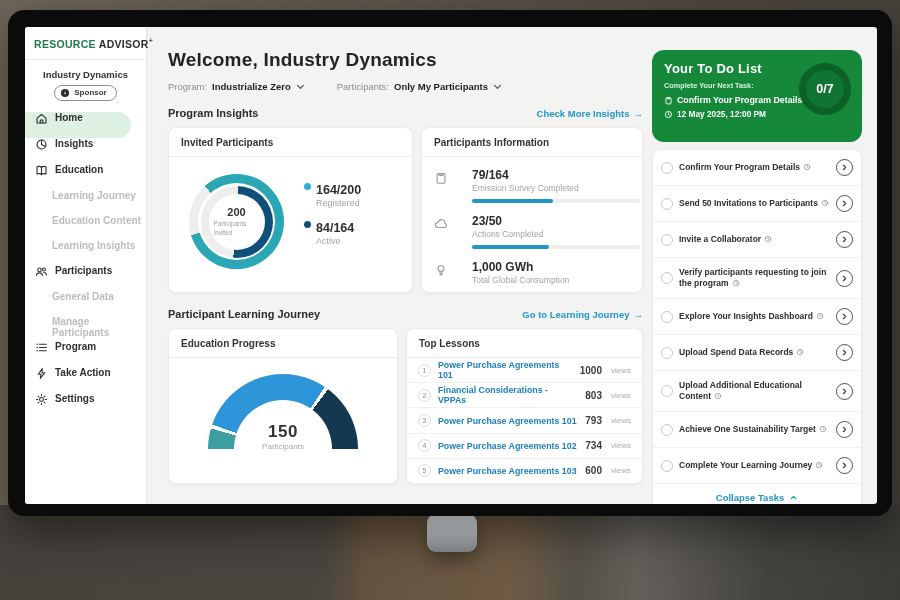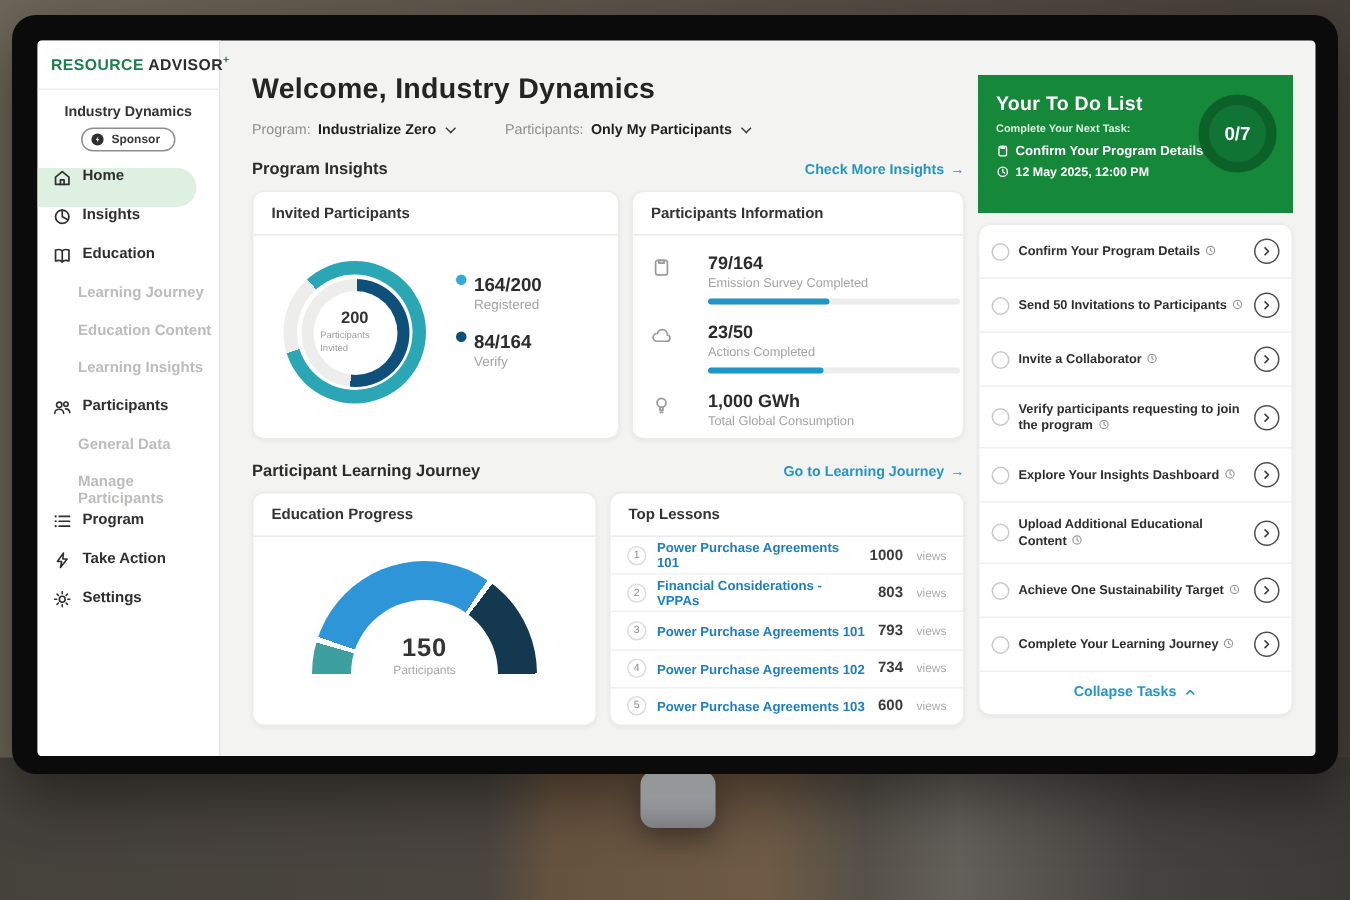--- a/index.html
+++ b/index.html
@@ -85,21 +85,21 @@
 
   .lesson{display:flex;align-items:center;gap:7px;padding:0 11px;flex:1;border-bottom:1px solid #f1f1ef}
   .lesson:last-child{border-bottom:none}
   .rank{width:13px;height:13px;border:1px solid #dddddb;border-radius:50%;font-size:7px;color:#8d8d8b;display:flex;align-items:center;justify-content:center;flex:none}
   .l-title{font-size:8.8px;font-weight:700;color:#1c7ec1;flex:1;cursor:pointer}
   .l-views{font-size:10px;font-weight:700;color:#3c3c3c}
   .l-suffix{font-size:8px;color:#ababab;margin-left:2px}
 
   
   .rightcol{position:absolute;left:627px;top:0;width:210px;height:100%}
-  .todo-hero{position:relative;margin-top:23px;height:92px;border-radius:0;background:#15883a;color:#fff;padding:11px 12px}
+  .todo-hero{position:relative;margin-top:23px;height:92px;border-radius:12px;background:#15883a;color:#fff;padding:11px 12px}
   .th-title{font-size:13px;font-weight:700;letter-spacing:.2px}
   .th-sub{font-size:7.3px;color:#d9efdf;margin-top:5px;font-weight:600}
   .th-row{display:flex;align-items:center;gap:4px;margin-top:5px;font-size:8.8px;font-weight:700}
   .th-row.small{font-size:8.3px;font-weight:600;margin-top:4px}
   .th-ring{position:absolute;right:11px;top:13px;width:52px;height:52px;border-radius:50%;border:7px solid #0c6128;background:#107434;
     display:flex;align-items:center;justify-content:center;font-size:12.5px;font-weight:700}
   .tasks{margin-top:7px;background:#fff;border-radius:8px;border:1px solid #ececea;box-shadow:0 1px 3px rgba(0,0,0,.05)}
   .task{display:flex;align-items:center;gap:6px;padding:9px 8px;border-bottom:1px solid #f0f0ee;cursor:pointer}
   .task-check{width:12px;height:12px;border:1.5px solid #c9c9c7;border-radius:50%;flex:none}
   .task-label{flex:1;font-size:8.5px;font-weight:700;color:#2e2e2e;line-height:1.3}
@@ -253,21 +253,21 @@
                       <span class="dot" style="background:#36a9d9"></span>
                       <span class="leg-v">164/200</span>
                     </div>
                   <div class="leg-l">Registered</div>
                 </div>
                 <div class="leg-item">
                   <div class="leg-top">
                       <span class="dot" style="background:#0e507a"></span>
                       <span class="leg-v">84/164</span>
                     </div>
-                  <div class="leg-l">Verify</div>
+                  <div class="leg-l">Active</div>
                 </div>
               </div>
             </div>
           </div>
 
           <div class="card info">
             <div class="card-h">Participants Information</div>
             <div class="stat">
               <span class="stat-ico"><svg viewBox="0 0 16 16" fill="none" stroke="#9a9a98" stroke-width="1.3" stroke-linejoin="round">
                     <rect x="3.5" y="3" width="9" height="11" rx="1.5"></rect>
@@ -441,20 +441,32 @@
                   <path d="M8 5 V8 L10.2 9.5"></path>
                 </svg></span>
             <span class="task-go">
                 <svg width="9" height="9" viewBox="0 0 16 16" fill="none" stroke="#3d3d3d" stroke-width="2" stroke-linecap="round" stroke-linejoin="round">
                   <path d="M6 4 L10 8 L6 12"></path>
                 </svg>
               </span>
           </div>
           <div class="task">
             <span class="task-check"></span>
+            <span class="task-label"><span>Upload Spend Data Records</span><svg class="mini-clock" width="8" height="8" viewBox="0 0 16 16" fill="none" stroke="#9a9a98" stroke-width="1.6" stroke-linecap="round">
+                  <circle cx="8" cy="8" r="5.5"></circle>
+                  <path d="M8 5 V8 L10.2 9.5"></path>
+                </svg></span>
+            <span class="task-go">
+                <svg width="9" height="9" viewBox="0 0 16 16" fill="none" stroke="#3d3d3d" stroke-width="2" stroke-linecap="round" stroke-linejoin="round">
+                  <path d="M6 4 L10 8 L6 12"></path>
+                </svg>
+              </span>
+          </div>
+          <div class="task">
+            <span class="task-check"></span>
             <span class="task-label"><span>Upload Additional Educational Content</span><svg class="mini-clock" width="8" height="8" viewBox="0 0 16 16" fill="none" stroke="#9a9a98" stroke-width="1.6" stroke-linecap="round">
                   <circle cx="8" cy="8" r="5.5"></circle>
                   <path d="M8 5 V8 L10.2 9.5"></path>
                 </svg></span>
             <span class="task-go">
                 <svg width="9" height="9" viewBox="0 0 16 16" fill="none" stroke="#3d3d3d" stroke-width="2" stroke-linecap="round" stroke-linejoin="round">
                   <path d="M6 4 L10 8 L6 12"></path>
                 </svg>
               </span>
           </div>

